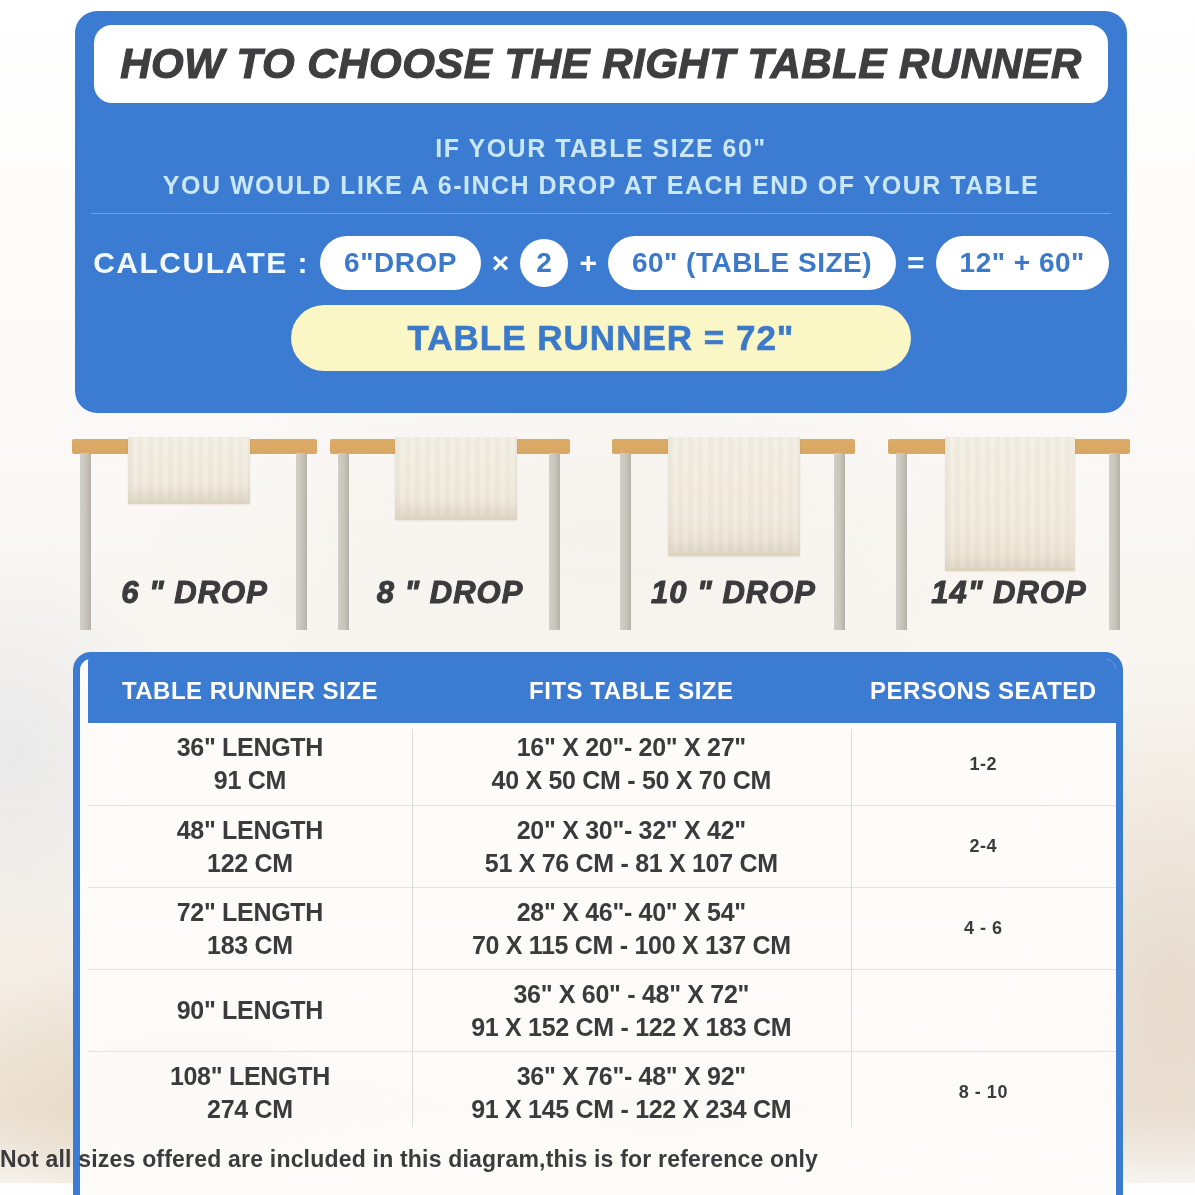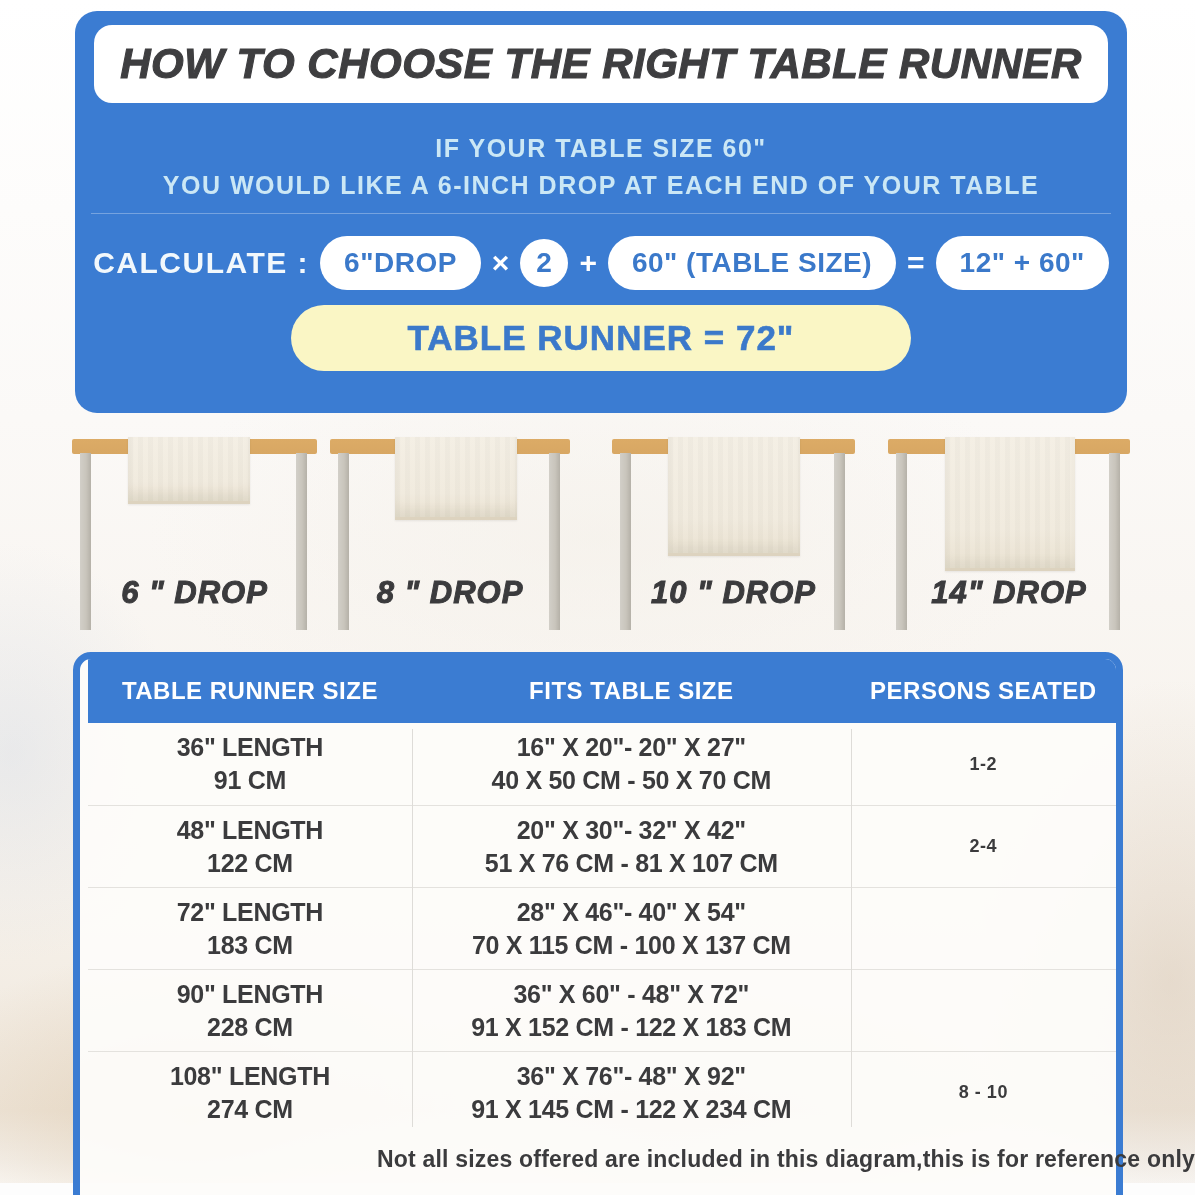--- a/index.html
+++ b/index.html
@@ -130,21 +130,21 @@
   }
   .trow + .trow{border-top:1px solid #e4e2de;box-sizing:border-box;}
   .cell{
     text-align:center;color:var(--body-text,#3B3B3D);
     font-weight:bold;font-size:25px;line-height:33px;letter-spacing:-0.3px;
   }
   .cell .sub-line{display:block;}
   .cell.persons{font-size:18px;letter-spacing:0.5px;}
 
   .footnote{
-    position:absolute;left:0;right:0;top:1146px;margin:0;text-align:right;
+    position:absolute;left:0;right:0;top:1146px;margin:0;text-align:left;
     font-size:23px;font-weight:bold;color:var(--body-text,#3B3B3D);letter-spacing:0.2px;
   }
 </style>
 </head>
 <body>
 
 <div class="stage">
   <div class="bg"></div>
 
   <section class="hero">
@@ -238,26 +238,26 @@
 
       <div class="trow">
         <div class="cell">
           <span class="sub-line">72" LENGTH</span>
           <span class="sub-line">183 CM</span>
         </div>
         <div class="cell">
           <span class="sub-line">28" X 46"- 40" X 54"</span>
           <span class="sub-line">70 X 115 CM - 100 X 137 CM</span>
         </div>
+        <div class="cell persons">4 - 6</div>
       </div>
 
       <div class="trow">
         <div class="cell">
           <span class="sub-line">90" LENGTH</span>
-          <span class="sub-line">228 CM</span>
         </div>
         <div class="cell">
           <span class="sub-line">36" X 60" - 48" X 72"</span>
           <span class="sub-line">91 X 152 CM - 122 X 183 CM</span>
         </div>
       </div>
 
       <div class="trow">
         <div class="cell">
           <span class="sub-line">108" LENGTH</span>

